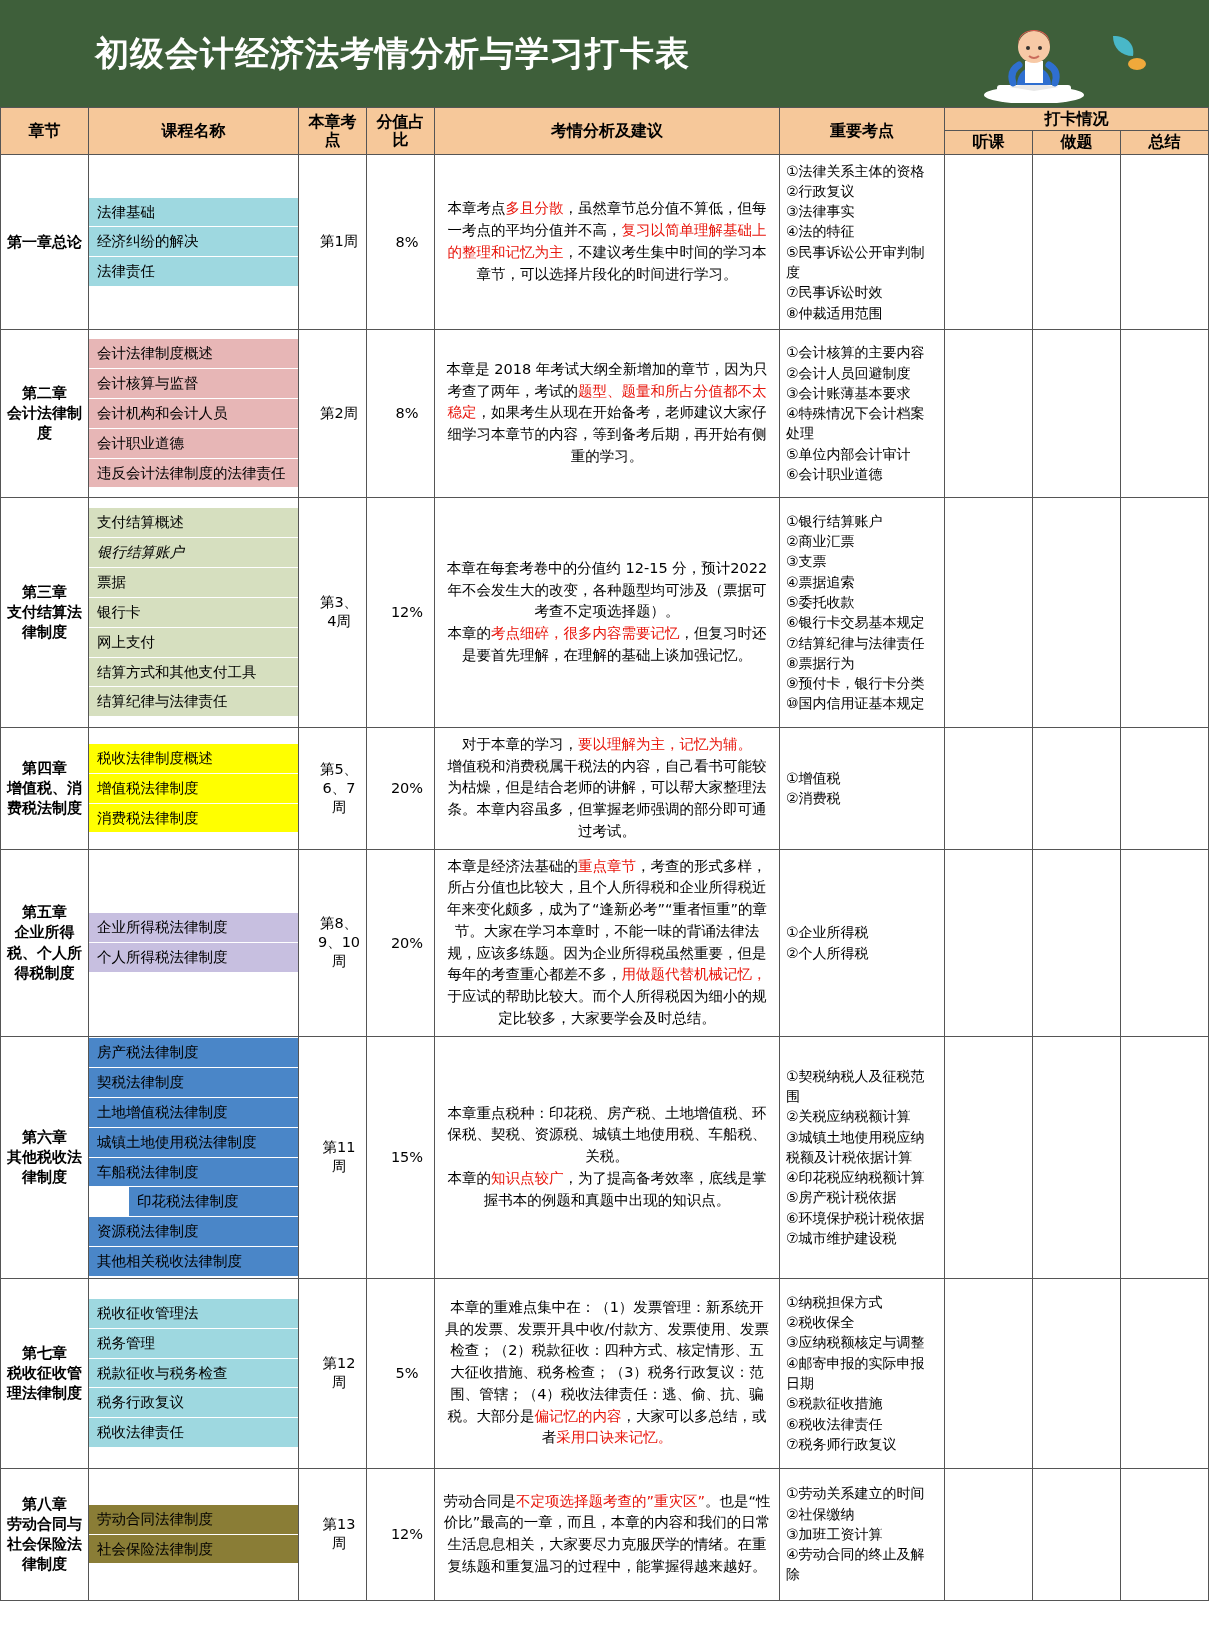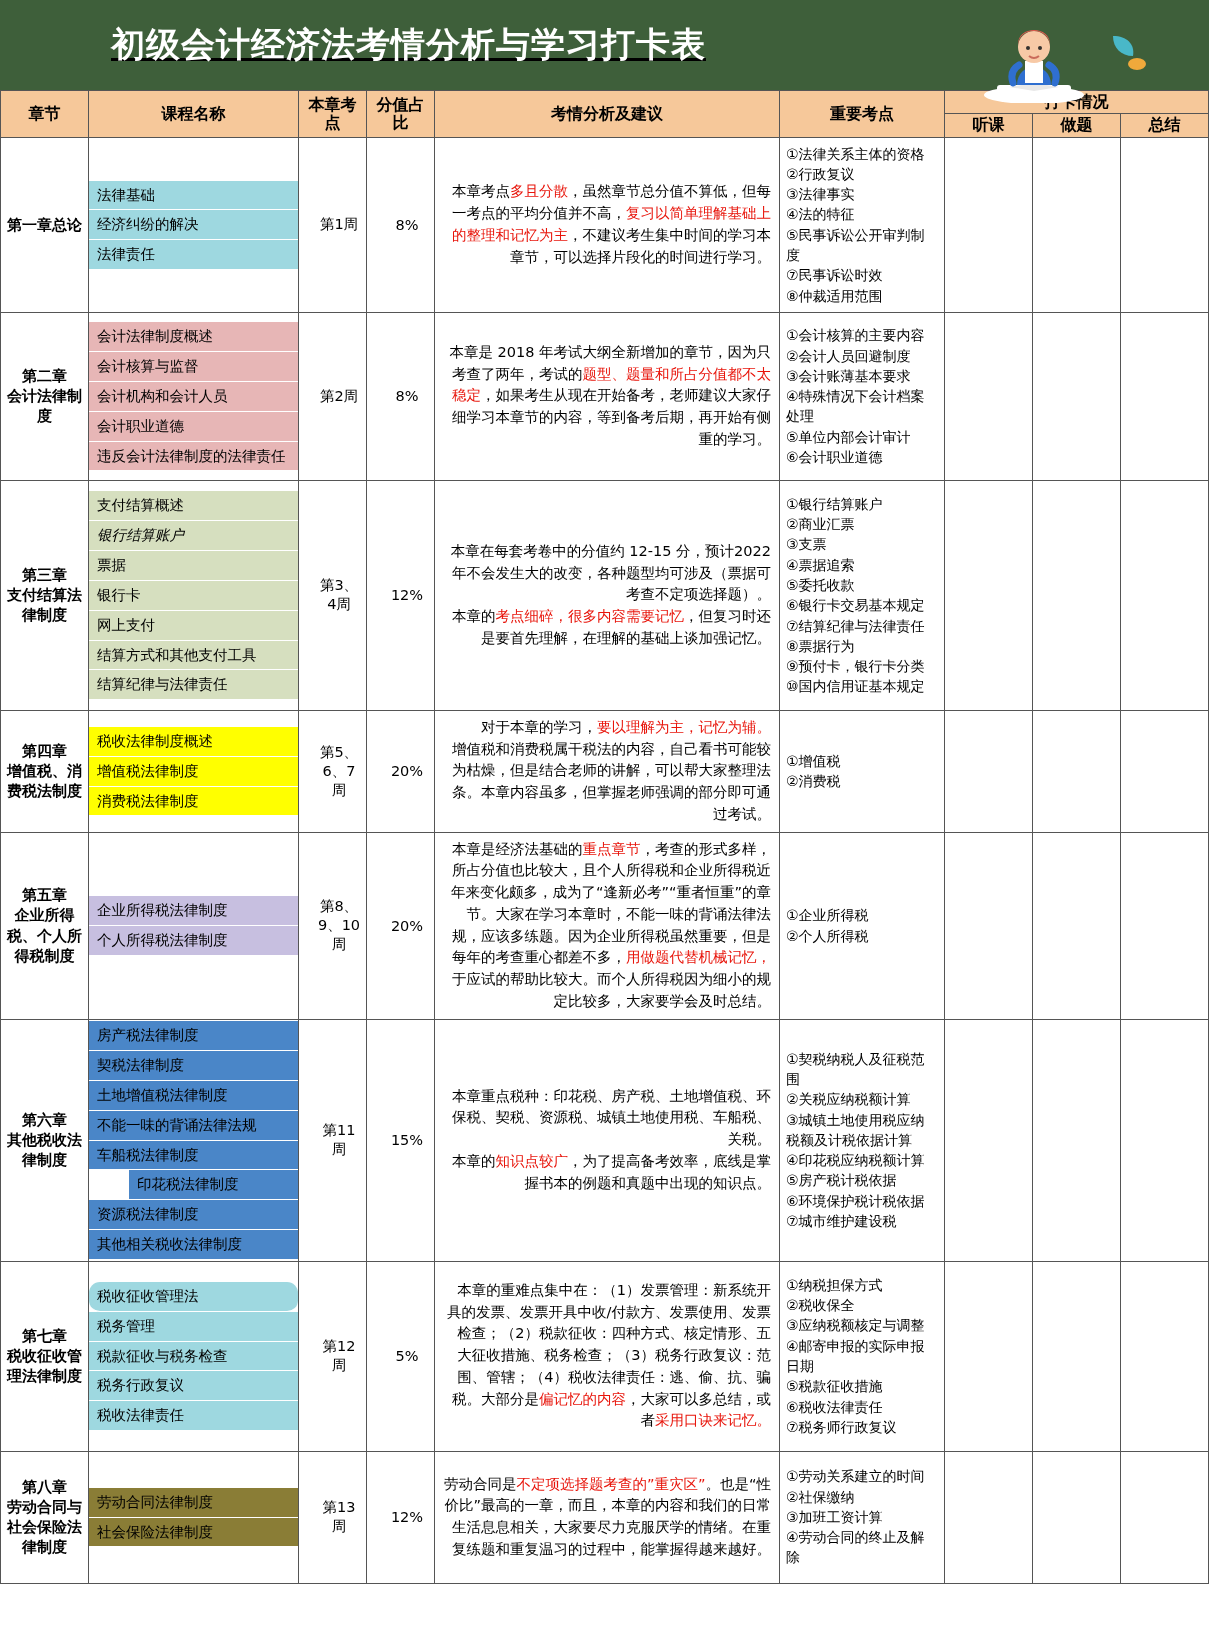--- a/index.html
+++ b/index.html
@@ -10,26 +10,25 @@
     background: #ffffff;
     font-family: "DejaVu Sans", "Liberation Sans", sans-serif;
   }
   .page {
     width: 1209px;
     position: relative;
   }
   
   .banner {
     background: #3e5f3a;
-    height: 90px;
+    height: 107px;
     position: relative;
     display: flex;
     align-items: center;
-    padding-left: 16px;
-    text-decoration: underline;
+    padding-left: 0;
   }
   .banner-title {
     color: #ffffff;
     font-size: 34px;
     font-weight: bold;
     letter-spacing: 1px;
     margin-left: 95px;
     line-height: 1.1;
   }
   .banner-art {
@@ -79,21 +78,21 @@
     font-weight: bold;
     font-size: 15px;
     line-height: 1.35;
   }
   td.weeks, td.score {
     text-align: center;
     font-size: 14.5px;
     padding-left: 17px;
   }
   td.analysis {
-    text-align: right;
+    text-align: center;
     line-height: 1.5;
     padding: 6px 8px;
     font-size: 14.5px;
     margin-left: 32px;
   }
   td.points {
     text-align: left;
     line-height: 1.45;
     padding: 5px 6px;
     font-size: 14px;
@@ -265,40 +264,40 @@
           <td class="checkcell"></td>
           <td class="checkcell"></td>
         </tr>
         <tr style="height: 242px;">
           <td class="chapter">第六章<br>其他税收法律制度</td>
           <td class="courses">
             <div class="course-list">
               <div class="course-item" style="background: rgb(74, 134, 200);">房产税法律制度</div>
               <div class="course-item" style="background: rgb(74, 134, 200);">契税法律制度</div>
               <div class="course-item" style="background: rgb(74, 134, 200);">土地增值税法律制度</div>
-              <div class="course-item" style="background: rgb(74, 134, 200);">不能一味的背诵法律法规</div>
+              <div class="course-item" style="background: rgb(74, 134, 200);">城镇土地使用税法律制度</div>
               <div class="course-item" style="background: rgb(74, 134, 200);">车船税法律制度</div>
               <div class="course-item" style="background: rgb(74, 134, 200); margin-left: 40px;">印花税法律制度</div>
               <div class="course-item" style="background: rgb(74, 134, 200);">资源税法律制度</div>
               <div class="course-item" style="background: rgb(74, 134, 200);">其他相关税收法律制度</div>
             </div>
           </td>
           <td class="weeks">第11周</td>
           <td class="score">15%</td>
           <td class="analysis"><span>本章重点税种：印花税、房产税、土地增值税、环保税、契税、资源税、城镇土地使用税、车船税、关税。<br>本章的</span><span class="red">知识点较广</span><span>，为了提高备考效率，底线是掌握书本的例题和真题中出现的知识点。</span></td>
           <td class="points">①契税纳税人及征税范围<br>②关税应纳税额计算<br>③城镇土地使用税应纳税额及计税依据计算<br>④印花税应纳税额计算<br>⑤房产税计税依据<br>⑥环境保护税计税依据<br>⑦城市维护建设税</td>
           <td class="checkcell"></td>
           <td class="checkcell"></td>
           <td class="checkcell"></td>
         </tr>
         <tr style="height: 190px;">
           <td class="chapter">第七章<br>税收征收管理法律制度</td>
           <td class="courses">
             <div class="course-list">
-              <div class="course-item" style="background: rgb(158, 216, 224); border-radius: 11px;">税收征收管理法</div>
+              <div class="course-item" style="background: rgb(158, 216, 224);">税收征收管理法</div>
               <div class="course-item" style="background: rgb(158, 216, 224);">税务管理</div>
               <div class="course-item" style="background: rgb(158, 216, 224);">税款征收与税务检查</div>
               <div class="course-item" style="background: rgb(158, 216, 224);">税务行政复议</div>
               <div class="course-item" style="background: rgb(158, 216, 224);">税收法律责任</div>
             </div>
           </td>
           <td class="weeks">第12周</td>
           <td class="score">5%</td>
           <td class="analysis"><span>本章的重难点集中在：（1）发票管理：新系统开具的发票、发票开具中收/付款方、发票使用、发票检查；（2）税款征收：四种方式、核定情形、五大征收措施、税务检查；（3）税务行政复议：范围、管辖；（4）税收法律责任：逃、偷、抗、骗税。大部分是</span><span class="red">偏记忆的内容</span><span>，大家可以多总结，或者</span><span class="red">采用口诀来记忆。</span></td>
           <td class="points">①纳税担保方式<br>②税收保全<br>③应纳税额核定与调整<br>④邮寄申报的实际申报日期<br>⑤税款征收措施<br>⑥税收法律责任<br>⑦税务师行政复议</td>

